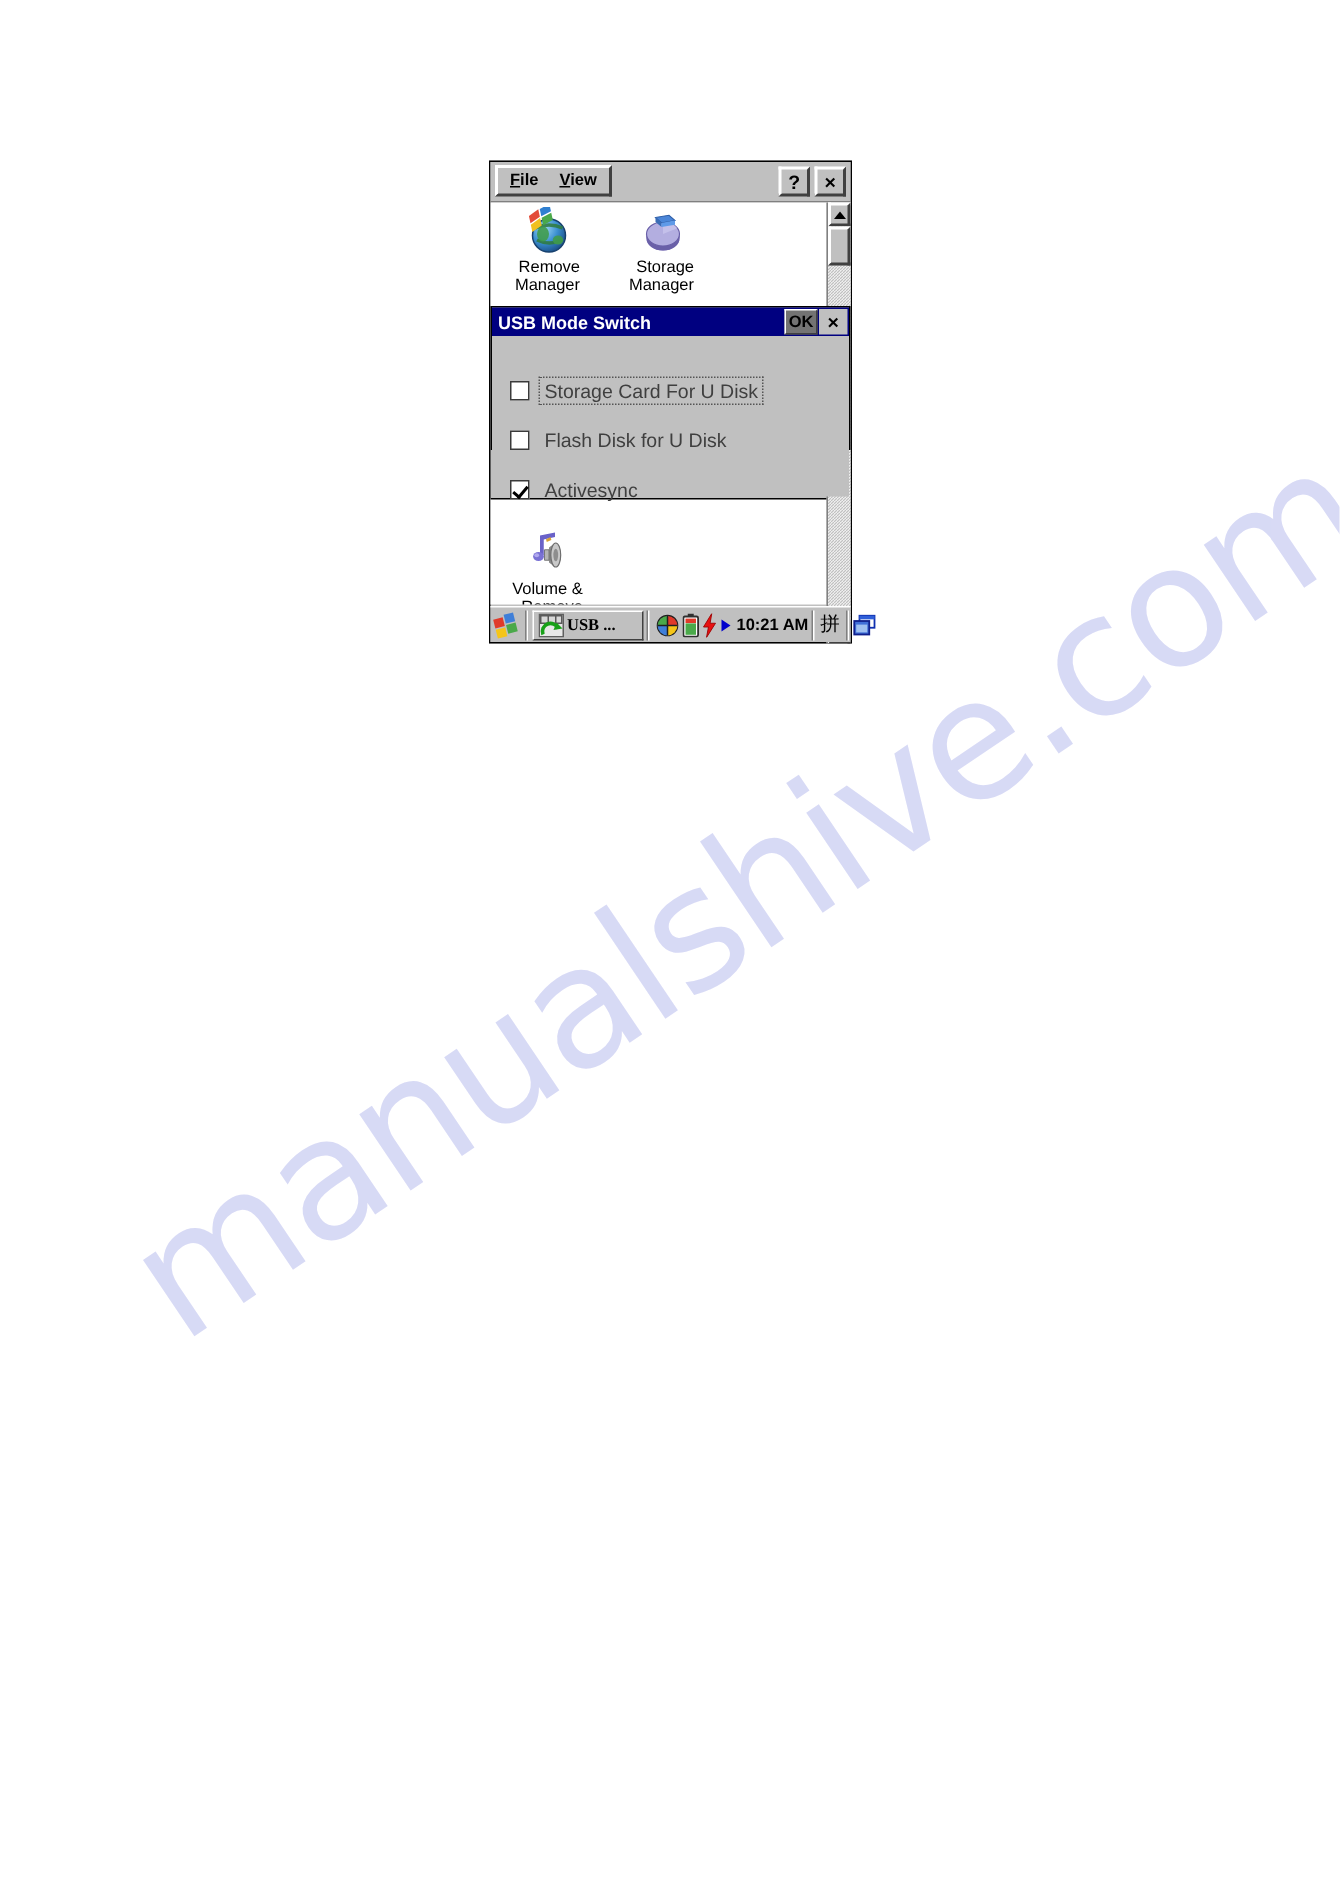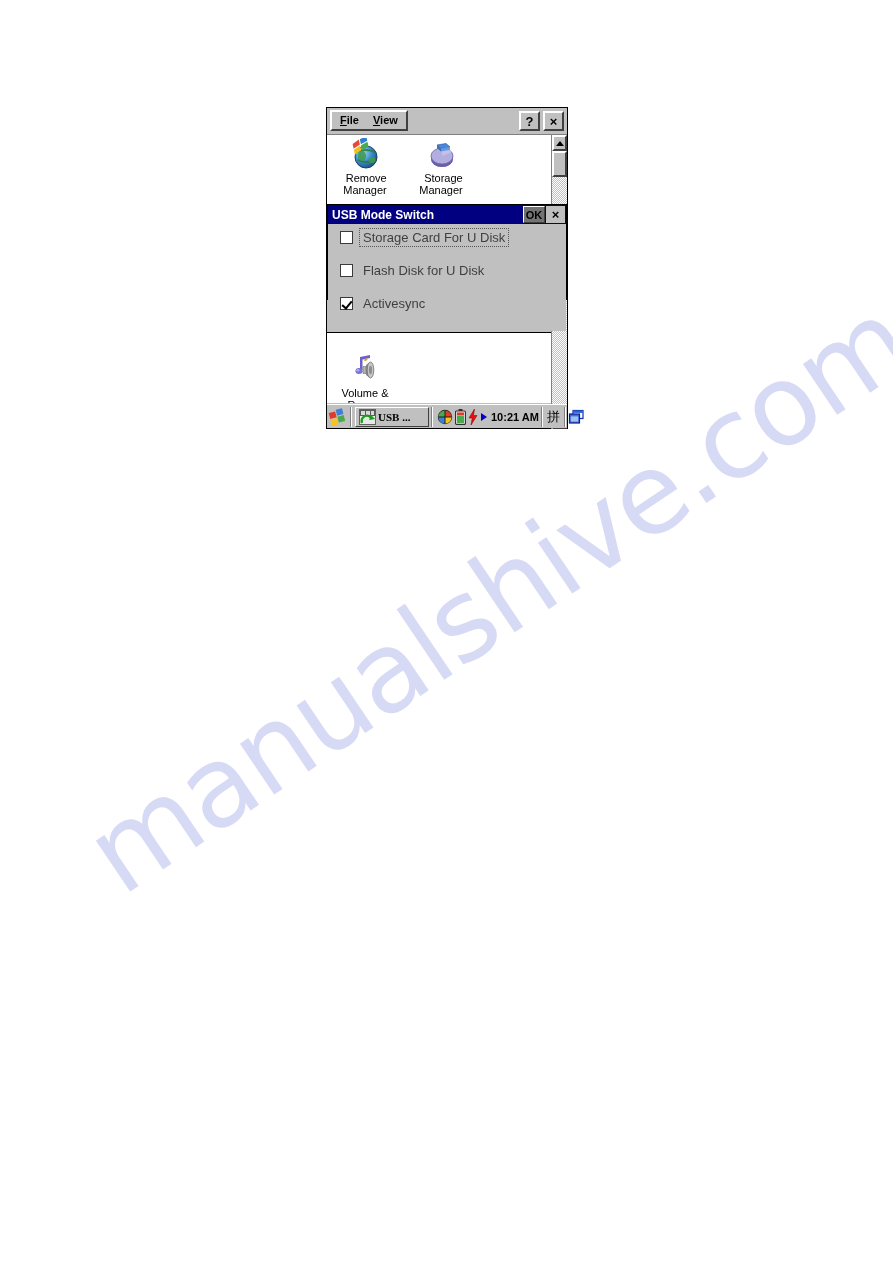--- a/index.html
+++ b/index.html
@@ -253,21 +253,21 @@
     color: #000000;
     cursor: default;
   }
   .dlg-ok { right: 21px; width: 22px; font-size: 11px; }
   .dlg-x  { right: 1px; width: 19px; font-size: 13px; border: none; background: #c0c0c0; }
 
   .dlg-body {
     position: relative;
     height: 107px;
     background: #c0c0c0;
-    padding: 5px 0 0 12px;
+    padding: 28px 0 0 12px;
     box-sizing: border-box;
   }
   .cb-row {
     display: flex;
     align-items: center;
     height: 17px;
     margin-bottom: 16px;
     cursor: default;
   }
   .cb-box {

